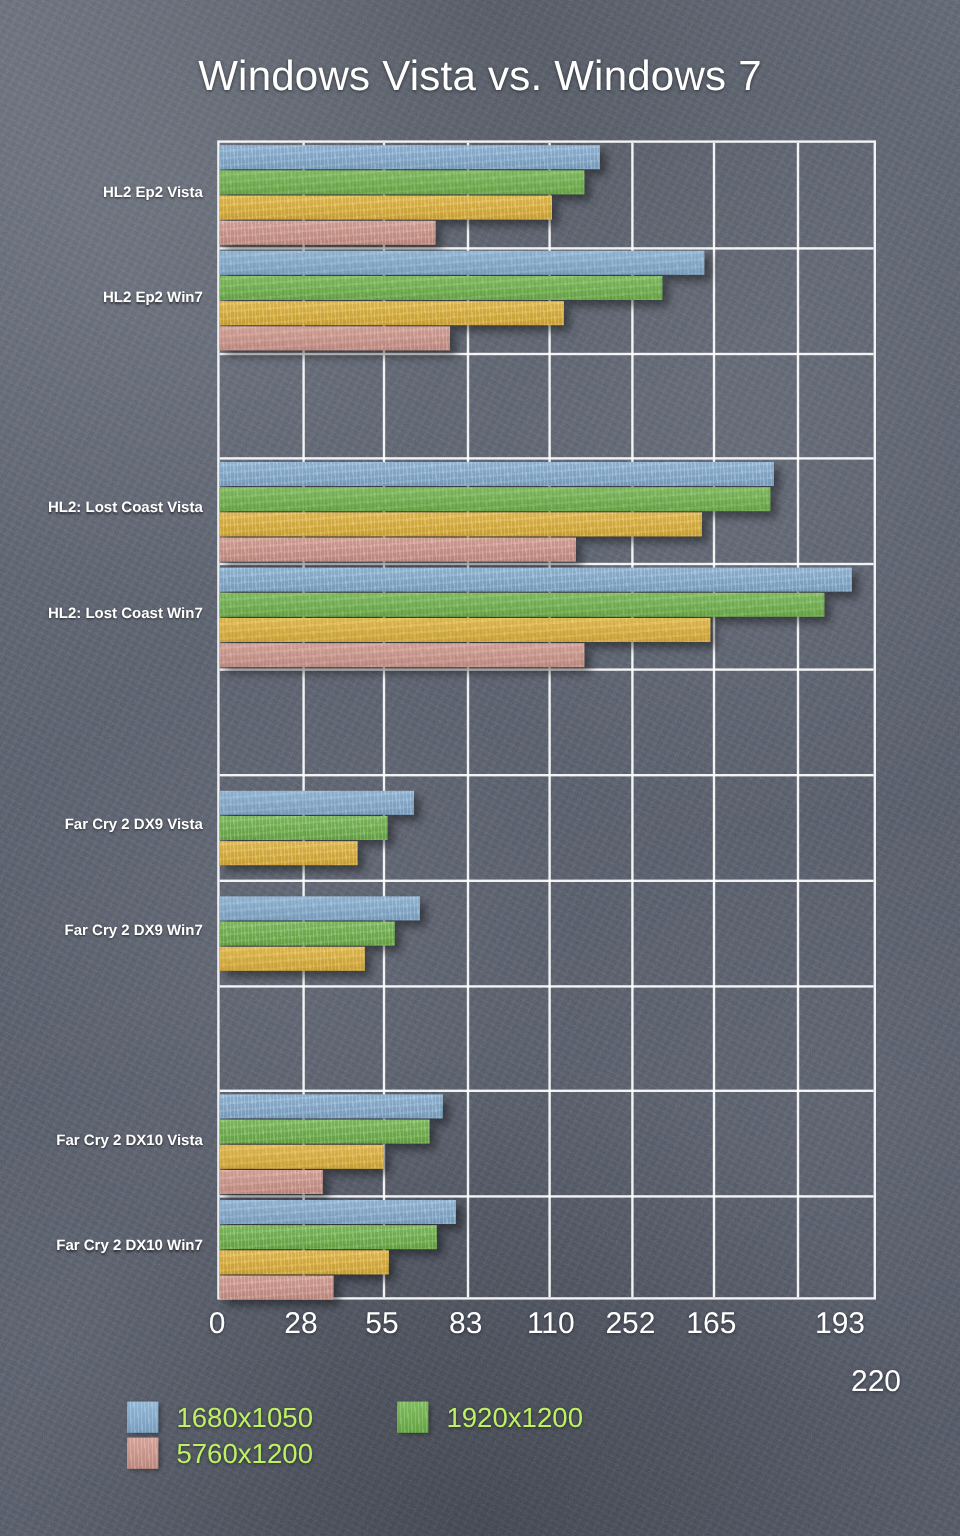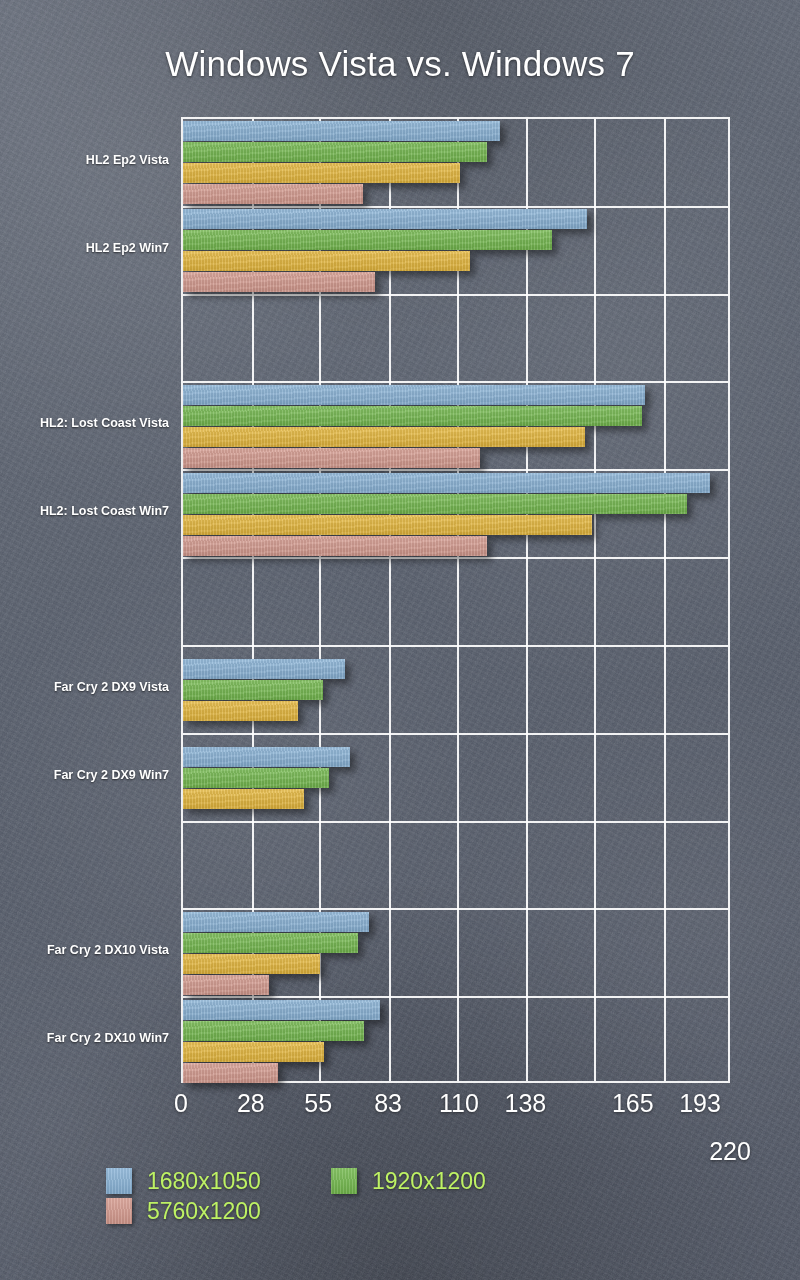--- a/index.html
+++ b/index.html
@@ -278,22 +278,22 @@
         <div class="bar" style="top: 65.4091px; width: 94.8273px; background-color: rgb(215, 156, 144);"></div>
       </div>
     </div>
 
   <div id="x-ticks">
       <div class="x-tick" style="left: 181px;">0</div>
       <div class="x-tick" style="left: 250.873px;">28</div>
       <div class="x-tick" style="left: 318.25px;">55</div>
       <div class="x-tick" style="left: 388.123px;">83</div>
       <div class="x-tick" style="left: 459px;">110</div>
-      <div class="x-tick" style="left: 525.373px;">138</div>
-      <div class="x-tick" style="left: 592.75px; margin-left: 40px;">165</div>
+      <div class="x-tick" style="left: 525.373px;">252</div>
+      <div class="x-tick" style="left: 592.75px;">165</div>
       <div class="x-tick" style="left: 700px;">193</div>
       <div class="x-tick" style="left: 730px; margin-top: 48px;">220</div>
     </div>
 
 
   <div id="legend">
       <div class="legend-row">
         <div class="legend-item" style="margin-left: 0px; width: 175px;">
           <div class="legend-swatch" style="background-color: rgb(138, 180, 216);"></div>
           <div class="legend-text">1680x1050</div>

